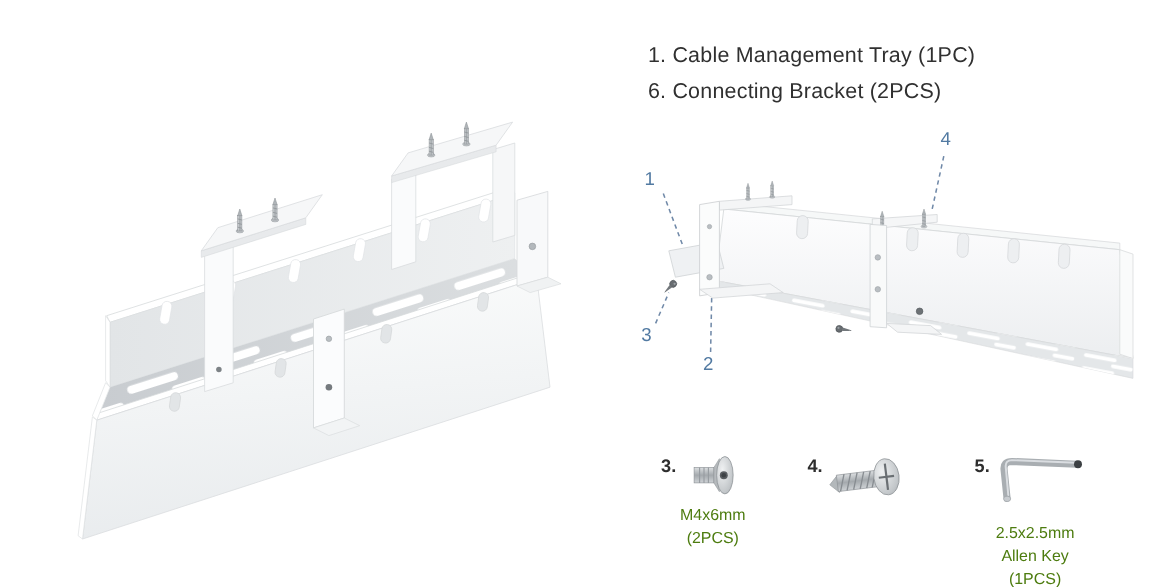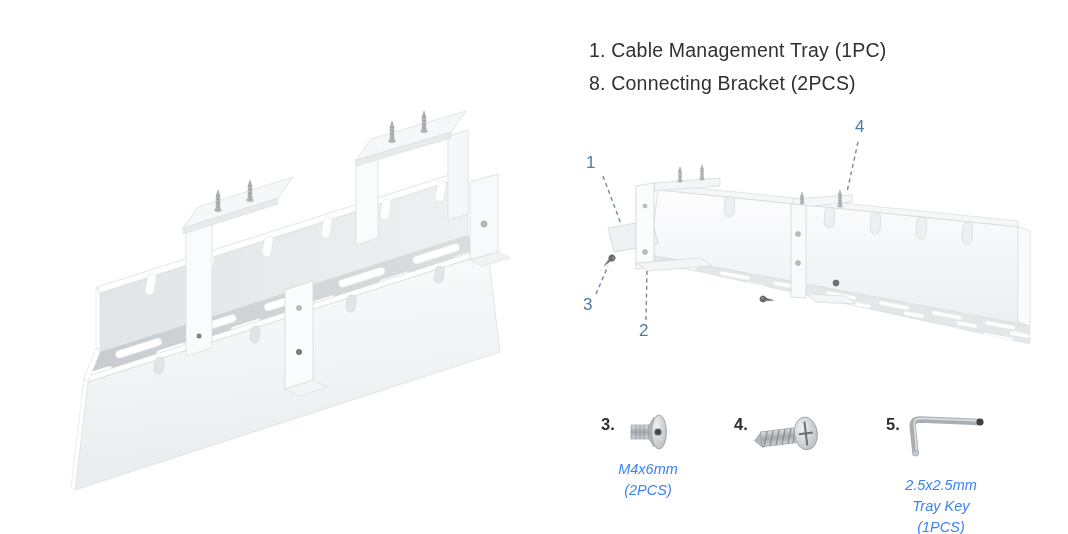--- a/index.html
+++ b/index.html
@@ -10,21 +10,21 @@
   .scene{position:absolute;left:0;top:0;}
   .parts-list{
     position:absolute;left:573px;top:34px;font-size:19.5px;font-weight:500;
     color:#303030;letter-spacing:.2px;line-height:33px;white-space:nowrap;margin-left:16px;
   }
   .callout{
     position:absolute;font-size:17px;font-weight:500;color:#527aa2;line-height:18px;
   }
   .hw-num{position:absolute;font-size:16.5px;font-weight:700;color:#2e2e2e;line-height:18px;}
   .hw-label{
-    position:absolute;width:96px;text-align:center;font-size:14.5px;color:#3b82f6;line-height:21px;font-style:italic;
+    position:absolute;width:96px;text-align:center;font-size:14.5px;color:#4d7c0f;line-height:21px;
   }
 </style>
 </head>
 <body>
 
 <div class="canvas">
 
 <svg class="scene" width="1068" height="534" viewBox="0 0 1068 534">
   <defs>
     <linearGradient id="wallGradL" x1="0" y1="0" x2="0.15" y2="1">
@@ -233,36 +233,36 @@
       <path d="M 979 422 L 920 419.5 Q 912 419.5 912.8 427 L 915.5 453" fill="none" stroke="#a9aeb2" stroke-width="6.5" stroke-linecap="round" stroke-linejoin="round"></path>
       <path d="M 978 420.6 L 920 418.3 Q 913.8 418.4 914.3 424.5 L 916.6 450" fill="none" stroke="#dfe2e5" stroke-width="1.8" stroke-linecap="round" opacity="0.9"></path>
       <circle cx="980" cy="422" r="3.6" fill="#3c4043"></circle>
       <ellipse cx="915.6" cy="453.5" rx="3.2" ry="2.4" fill="#c8ccd0" stroke="#9aa0a4" stroke-width="0.5"></ellipse>
     </g>
   </g>
 </svg>
 
 <div class="parts-list">
   <div>1. Cable Management Tray (1PC)</div>
-  <div>8. Connecting Bracket (2PCS)</div>
+  <div>6. Connecting Bracket (2PCS)</div>
 </div>
 
 <div class="callout" style="left:586px;top:154px">1</div>
 <div class="callout" style="left:639px;top:322px">2</div>
 <div class="callout" style="left:583px;top:296px">3</div>
 <div class="callout" style="left:855px;top:118px">4</div>
 
 <div class="hw-num" style="left:601px;top:415px">3.</div>
 <div class="hw-label" style="left:600px;top:459px">
   <div>M4x6mm</div>
   <div>(2PCS)</div>
 </div>
 
 <div class="hw-num" style="left:734px;top:415px">4.</div>
 
 <div class="hw-num" style="left:886px;top:415px">5.</div>
 <div class="hw-label" style="left:893px;top:475px">
   <div>2.5x2.5mm</div>
-  <div>Tray Key</div>
+  <div>Allen Key</div>
   <div>(1PCS)</div>
 </div>
 
 </div>
 
 </body></html>

